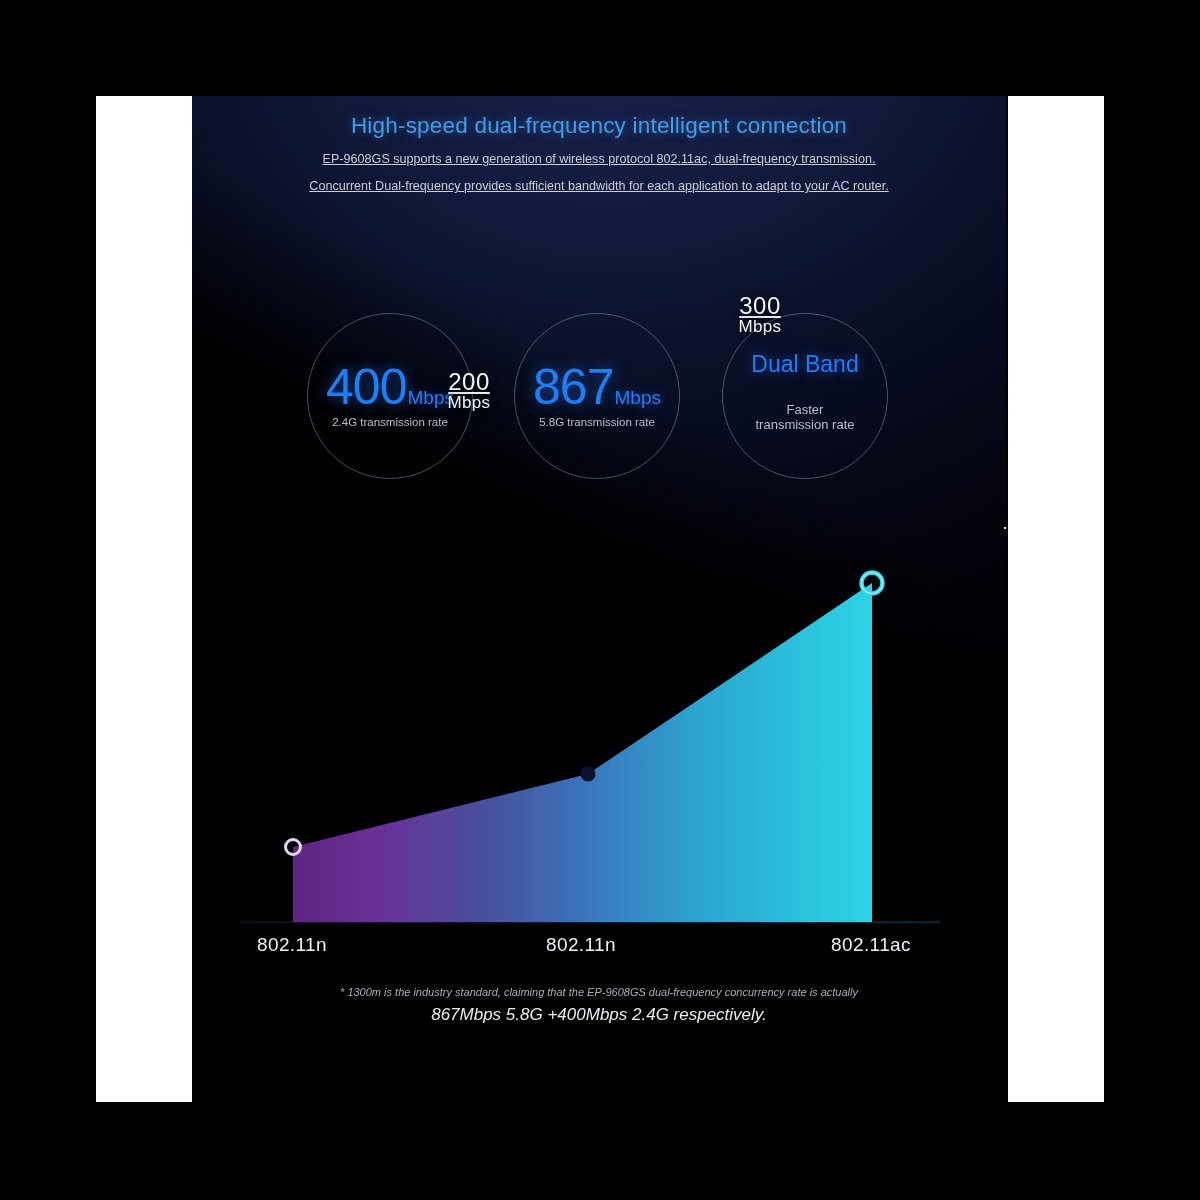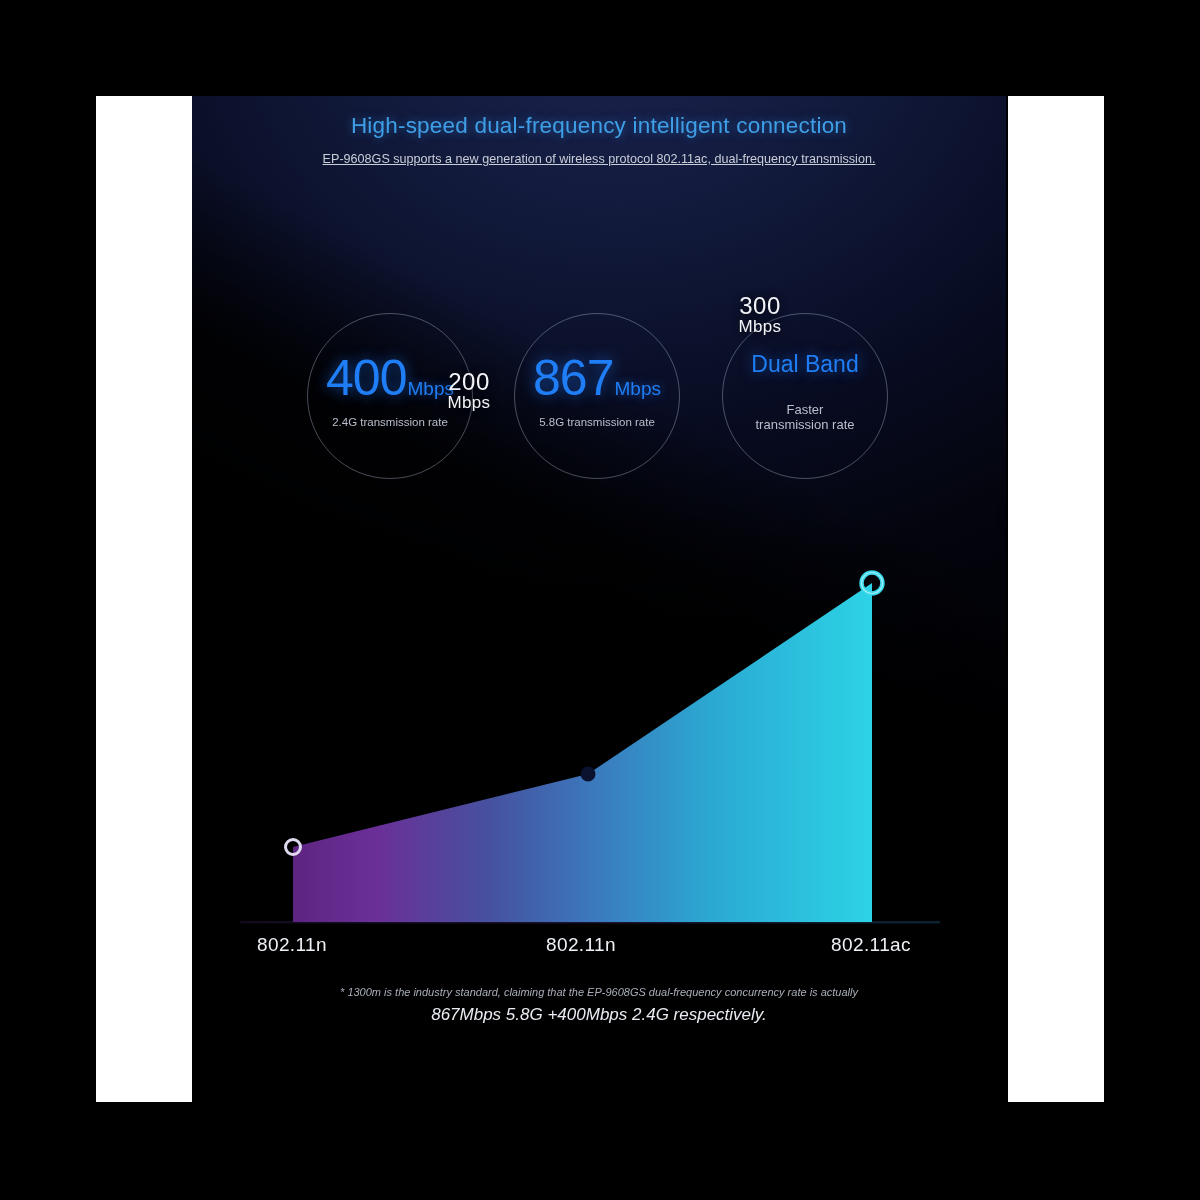--- a/index.html
+++ b/index.html
@@ -103,21 +103,21 @@
     text-align: center;
     box-sizing: border-box;
   }
   .stat-circle.c1 { left: 115px;  top: 0; }
   .stat-circle.c2 { left: 322px;  top: 0; }
   .stat-circle.c3 { left: 530px;  top: 0; }
 
   .num-row {
     position: absolute;
     left: 0; right: 0;
-    top: 39px;
+    top: 48px;
     display: flex;
     align-items: baseline;
     justify-content: center;
     white-space: nowrap;
   }
   .big-num {
     color: #1f7ef5;
     font-size: 50px;
     font-weight: 400;
     letter-spacing: -1px;
@@ -169,21 +169,21 @@
     height: 1006px;
   }
   .pt-label {
     position: absolute;
     color: #f2f4f8;
     text-align: center;
     line-height: 1.02;
     white-space: nowrap;
     text-shadow: 0 0 8px rgba(0,0,0,0.9);
   }
-  .pt-label .v { display: block; font-size: 24px; letter-spacing: 0.5px; }
+  .pt-label .v { display: block; font-size: 24px; letter-spacing: 0.5px; text-decoration: underline; }
   .pt-label .u { display: block; font-size: 17px; letter-spacing: 0.3px; }
 
   .pt-label.l1 { left: 222px; top: 274px; width: 110px; }
   .pt-label.l2 { left: 508px; top: 198px; width: 120px; }
   .pt-label.l3 { left: 772px; top: 407px; width: 140px; }
   .pt-label.l3 .v { font-size: 26px; }
 
   .x-label {
     position: absolute;
     top: 838px;
@@ -231,20 +231,21 @@
   <div class="side-strip right"></div>
 
   <div id="panel">
 
     <div class="layer">
 
       <div id="heading">High-speed dual-frequency intelligent connection</div>
 
       <div id="intro">
         <div>EP-9608GS supports a new generation of wireless protocol 802.11ac, dual-frequency transmission.</div>
+        <div>Concurrent Dual-frequency provides sufficient bandwidth for each application to adapt to your AC router.</div>
       </div>
 
       <div id="circles">
 
         <div class="stat-circle c1">
           <div class="num-row">
             <span class="big-num">400</span>
             <span class="unit">Mbps</span>
           </div>
           <div class="sub-label">2.4G transmission rate</div>

